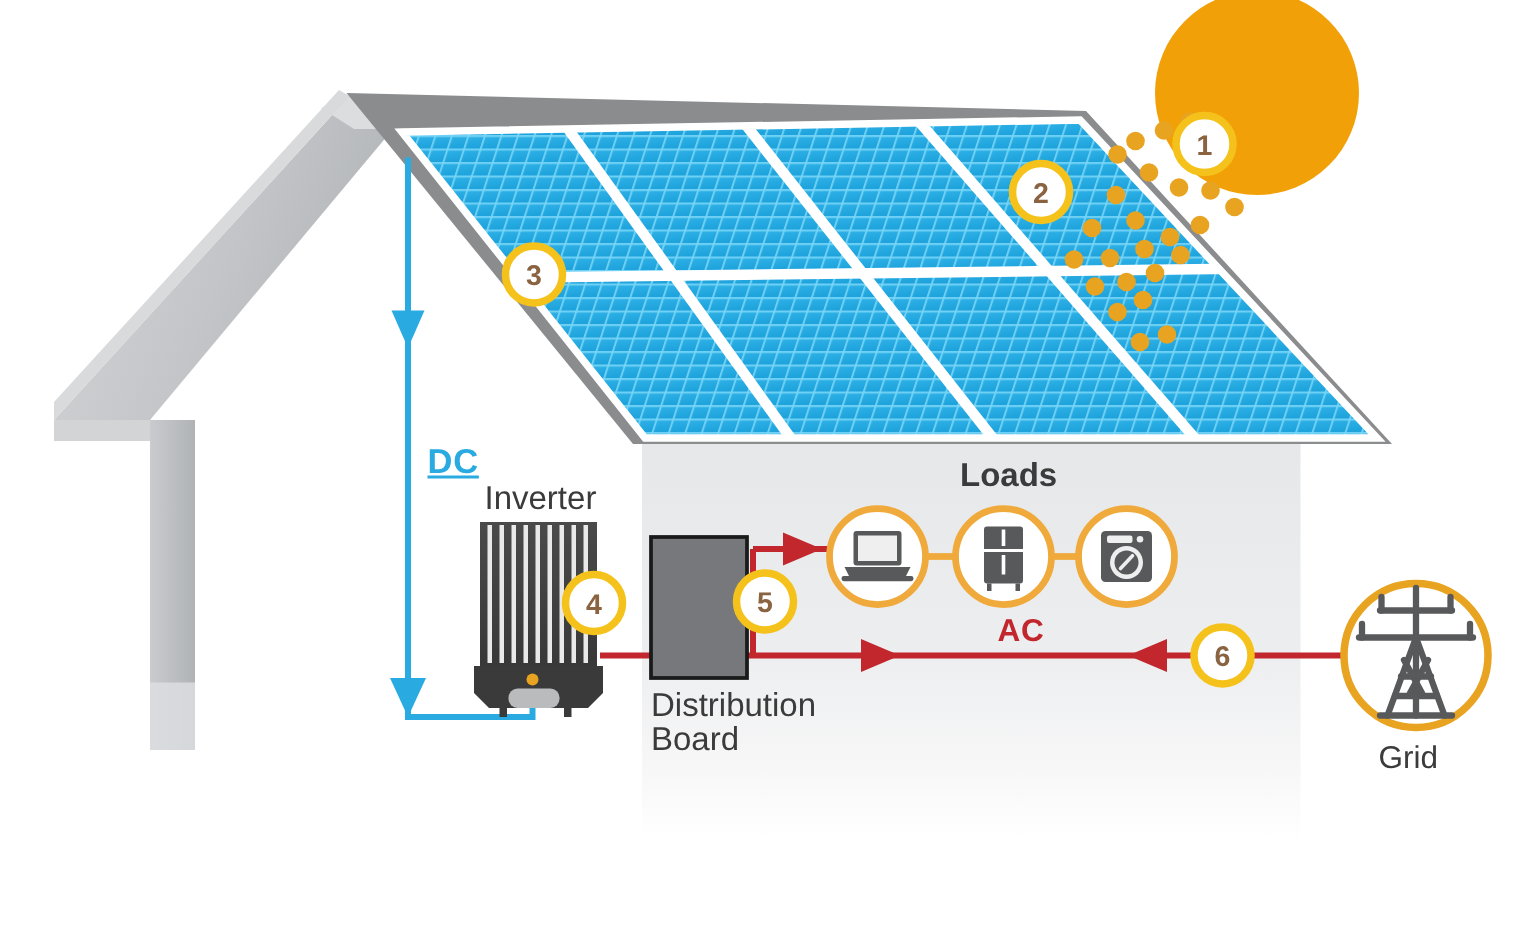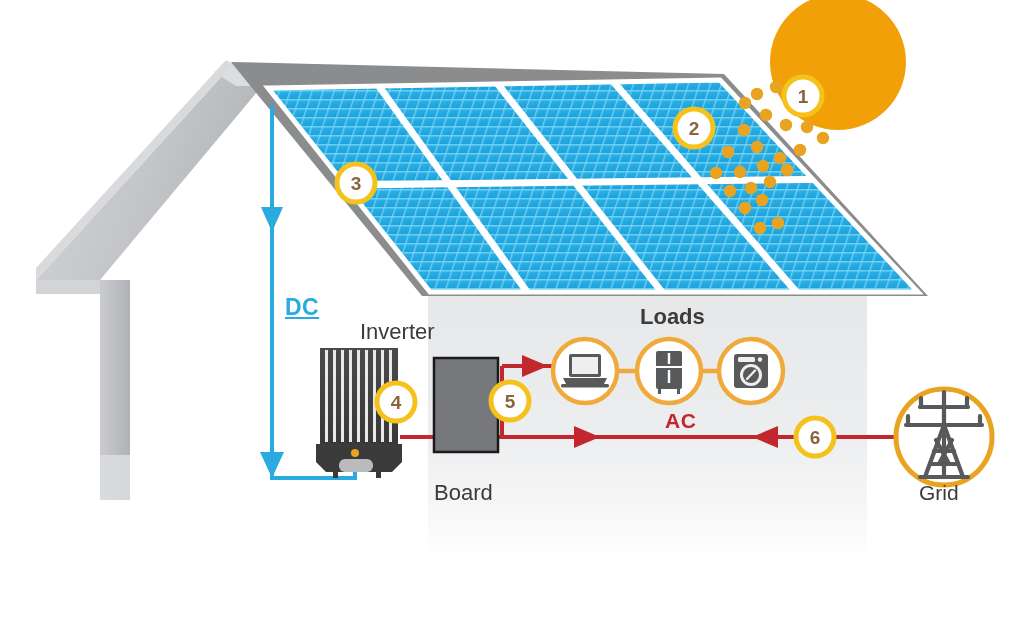--- a/index.html
+++ b/index.html
@@ -317,20 +317,21 @@
           <circle cx="815" cy="437" r="19" fill="#ffffff" stroke="#F5C21B" stroke-width="5"></circle>
           <text x="815" y="444" text-anchor="middle" class="badge-num">6</text>
         </g>
       </g>
   </svg>
 
   <div class="lbl lbl-dc" style="left:285px; top:295px;text-decoration:underline;">DC</div>
 
   <div class="lbl lbl-ac" style="left:665px; top:409px;">AC</div>
 
-  <div class="lbl lbl-dark" style="left:323px; top:320px;margin-left:37px;">Inverter</div>
-
+  <div class="lbl lbl-dark" style="left:323px; top:320px;">Inverter</div>
+
+  <div class="lbl lbl-dark" style="left:434px; top:458px;">Distribution</div>
   <div class="lbl lbl-dark" style="left:434px; top:481px;">Board</div>
 
   <div class="lbl lbl-dark" style="left:640px; top:305px;font-weight:bold;">Loads</div>
 
-  <div class="lbl lbl-grid" style="left:919px; top:481px;">Grid</div>
+  <div class="lbl lbl-grid" style="left:919px; top:494px;">Grid</div>
 </div>
 
 </body></html>

